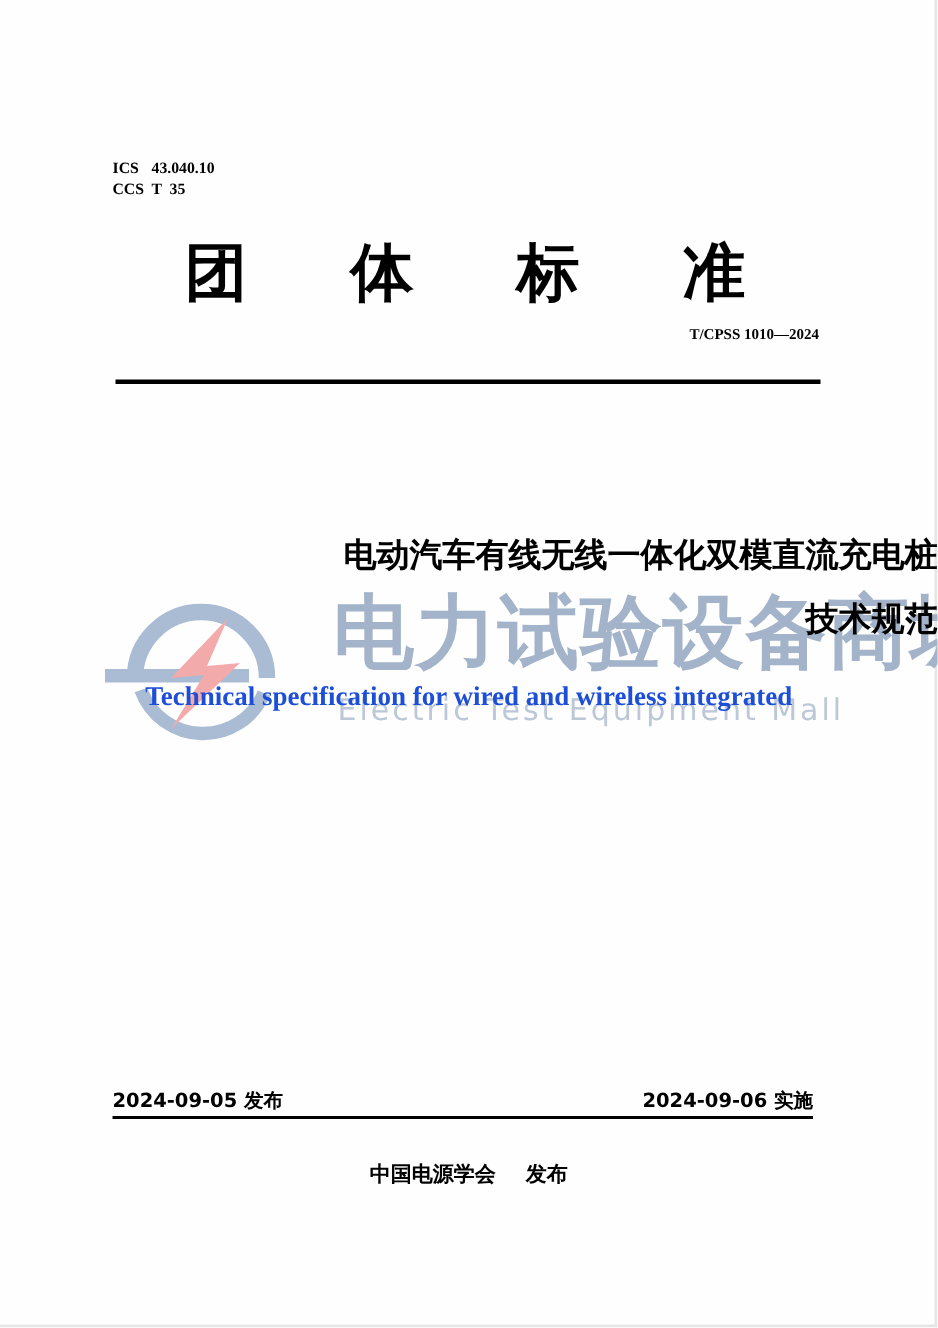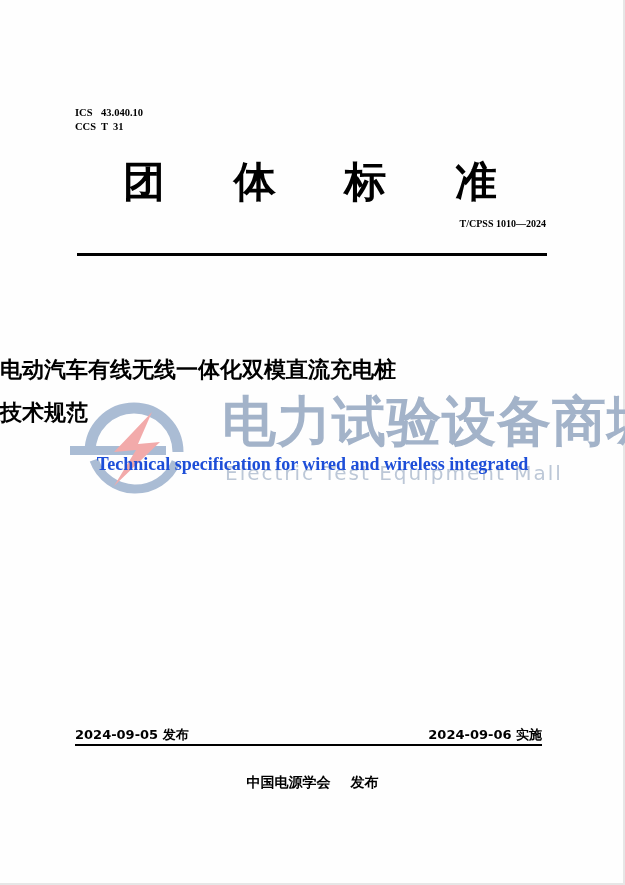--- a/index.html
+++ b/index.html
@@ -94,21 +94,21 @@
       font-size: 20px;
       color: #b5c2d3;
       letter-spacing: 2px;
       white-space: nowrap;
       opacity: 0.9;
     }
     .cn-title {
       position: absolute;
       left: 0;
       width: 625px;
-      text-align: left;
+      text-align: right;
       font-family: "DejaVu Sans", sans-serif;
       font-weight: bold;
       font-size: 22px;
       color: #000;
     }
     .cn-title.l1 { top: 355px; }
     .cn-title.l2 { top: 398px; }
     .en-title {
       position: absolute;
       left: 0;
@@ -158,21 +158,21 @@
 
 <div class="page">
 
   <div class="meta">
     <div class="row">
       <span class="k">ICS</span>
       <span class="v">43.040.10</span>
     </div>
     <div class="row">
       <span class="k">CCS</span>
-      <span class="v" style="white-space:pre">T  31</span>
+      <span class="v" style="white-space:pre">T  35</span>
     </div>
   </div>
 
   <div class="big-title">
     <span>团</span>
     <span>体</span>
     <span>标</span>
     <span>准</span>
   </div>
 

